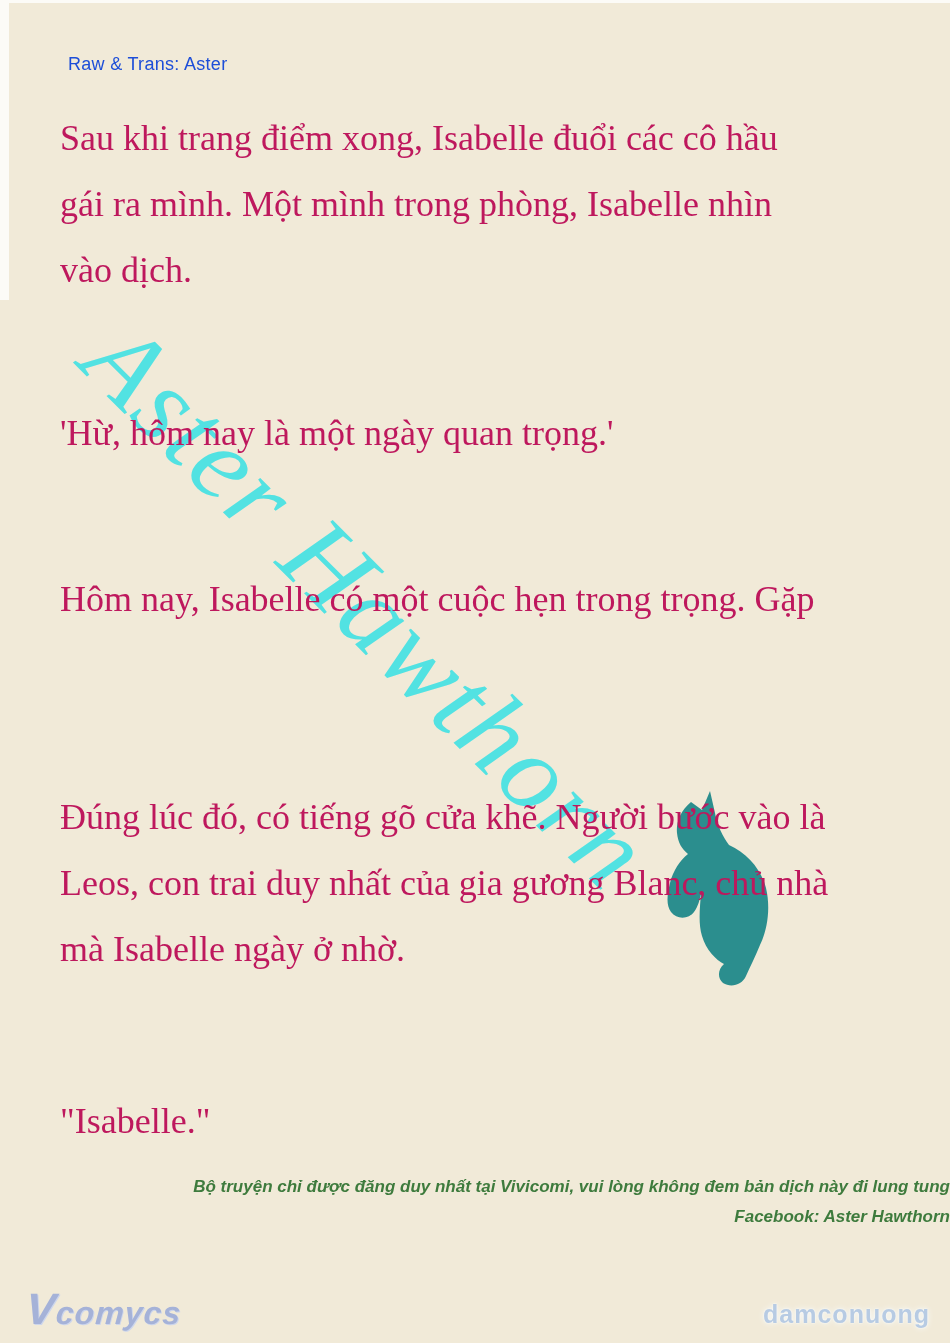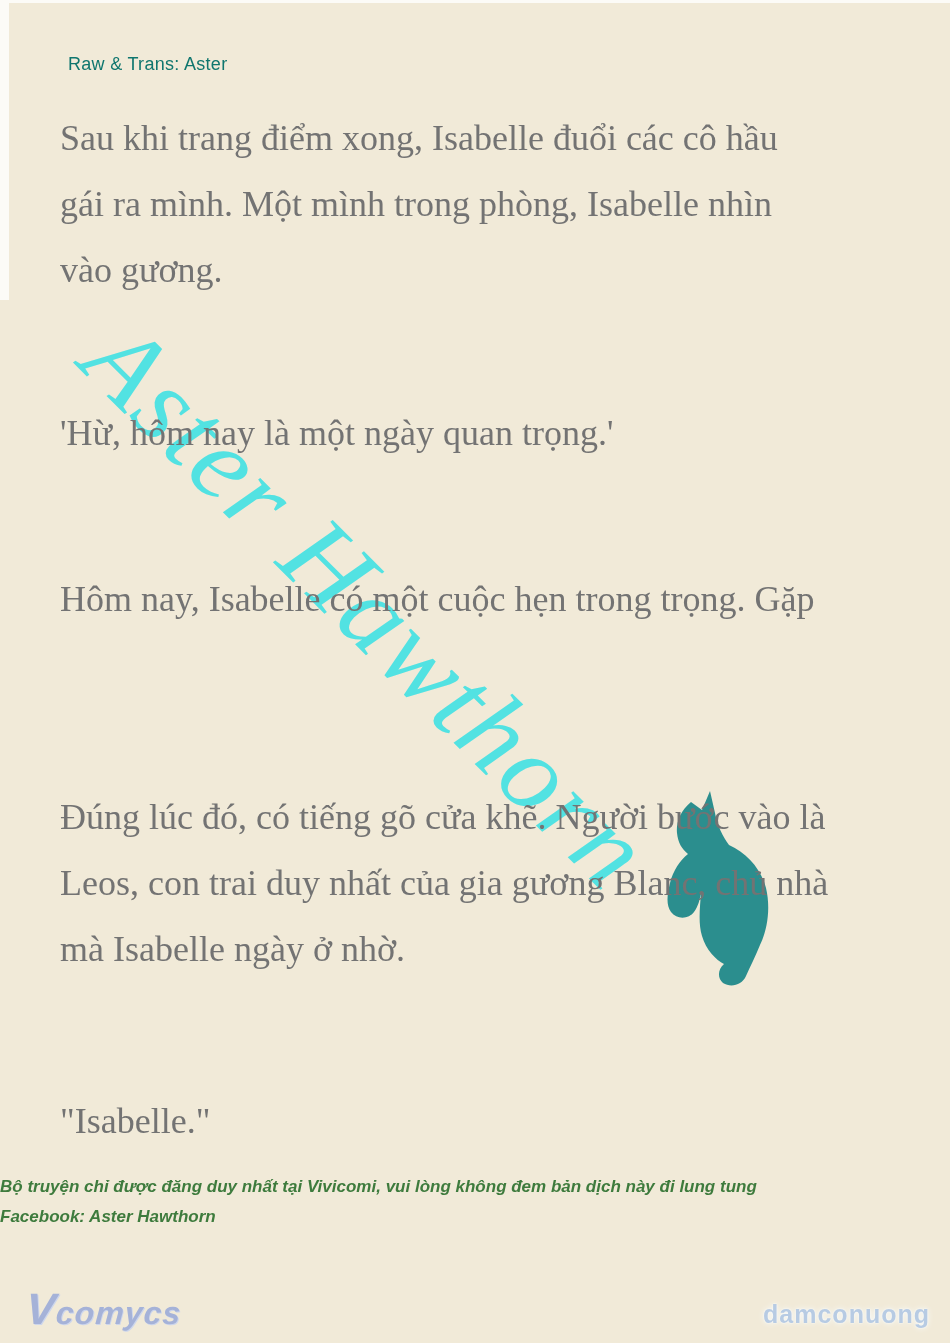--- a/index.html
+++ b/index.html
@@ -7,41 +7,41 @@
     width:950px;height:1343px;position:relative;overflow:hidden;
     background:#f1ead8;
     font-family:"Liberation Serif",serif;
   }
   .edge-top{position:absolute;top:0;left:0;width:950px;height:3px;background:#fcfbf7;z-index:5;}
   .edge-left{position:absolute;top:0;left:0;width:9px;height:300px;background:#fcfbf7;z-index:5;}
 
   .credit{
     position:absolute;left:68px;top:54px;
     font-family:"Liberation Sans",sans-serif;
-    font-size:18px;color:#0f766e;letter-spacing:.3px;z-index:3;
+    font-size:18px;color:#1d4ed8;letter-spacing:.3px;z-index:3;
   }
 
   .watermark{
     position:absolute;left:148px;top:296px;
     transform:rotate(45deg);transform-origin:0 0;
     font-family:"Liberation Serif",serif;font-style:italic;
     font-size:110px;letter-spacing:3px;white-space:nowrap;
     color:#52e2e2;z-index:1;
   }
 
   .cat{position:absolute;left:663px;top:783px;width:120px;height:205px;z-index:2;}
 
   .para{
     position:absolute;left:60px;width:855px;
-    font-size:36px;line-height:66px;color:#737373;z-index:3;
+    font-size:36px;line-height:66px;color:#be185d;z-index:3;
   }
   .p1{top:105px}.p2{top:400px}.p3{top:566px}.p4{top:784px}.p5{top:1088px}
 
   .footer{
-    position:absolute;left:0;top:1172px;width:950px;text-align:left;
+    position:absolute;left:0;top:1172px;width:950px;text-align:right;
     font-family:"Liberation Sans",sans-serif;font-weight:bold;font-style:italic;
     font-size:17px;line-height:30px;color:#3e7b3d;z-index:3;
   }
 
   .vcomycs{
     position:absolute;left:26px;top:1284px;
     font-family:"Liberation Sans",sans-serif;font-weight:bold;font-style:italic;
     font-size:32px;color:#a5b2d8;letter-spacing:1px;z-index:3;
     transform:skewX(-4deg);
     text-shadow:1px 1px 0 #cdd6ec;
@@ -82,21 +82,21 @@
              C68 205 79 202 83 193
              C87 184 92 174 97 162
              C104 148 108 126 103 105
              C98 86 84 70 66 62
              C60 54 54 42 52 30 Z" fill="#2b8e8e"></path>
   </svg>
 
   <div class="para p1">
     <div>Sau khi trang điểm xong, Isabelle đuổi các cô hầu</div>
     <div>gái ra mình. Một mình trong phòng, Isabelle nhìn</div>
-    <div>vào gương.</div>
+    <div>vào dịch.</div>
   </div>
 
   <div class="para p2">
     <div>'Hừ, hôm nay là một ngày quan trọng.'</div>
   </div>
 
   <div class="para p3">
     <div>Hôm nay, Isabelle có một cuộc hẹn trong trọng. Gặp</div>
   </div>
 

